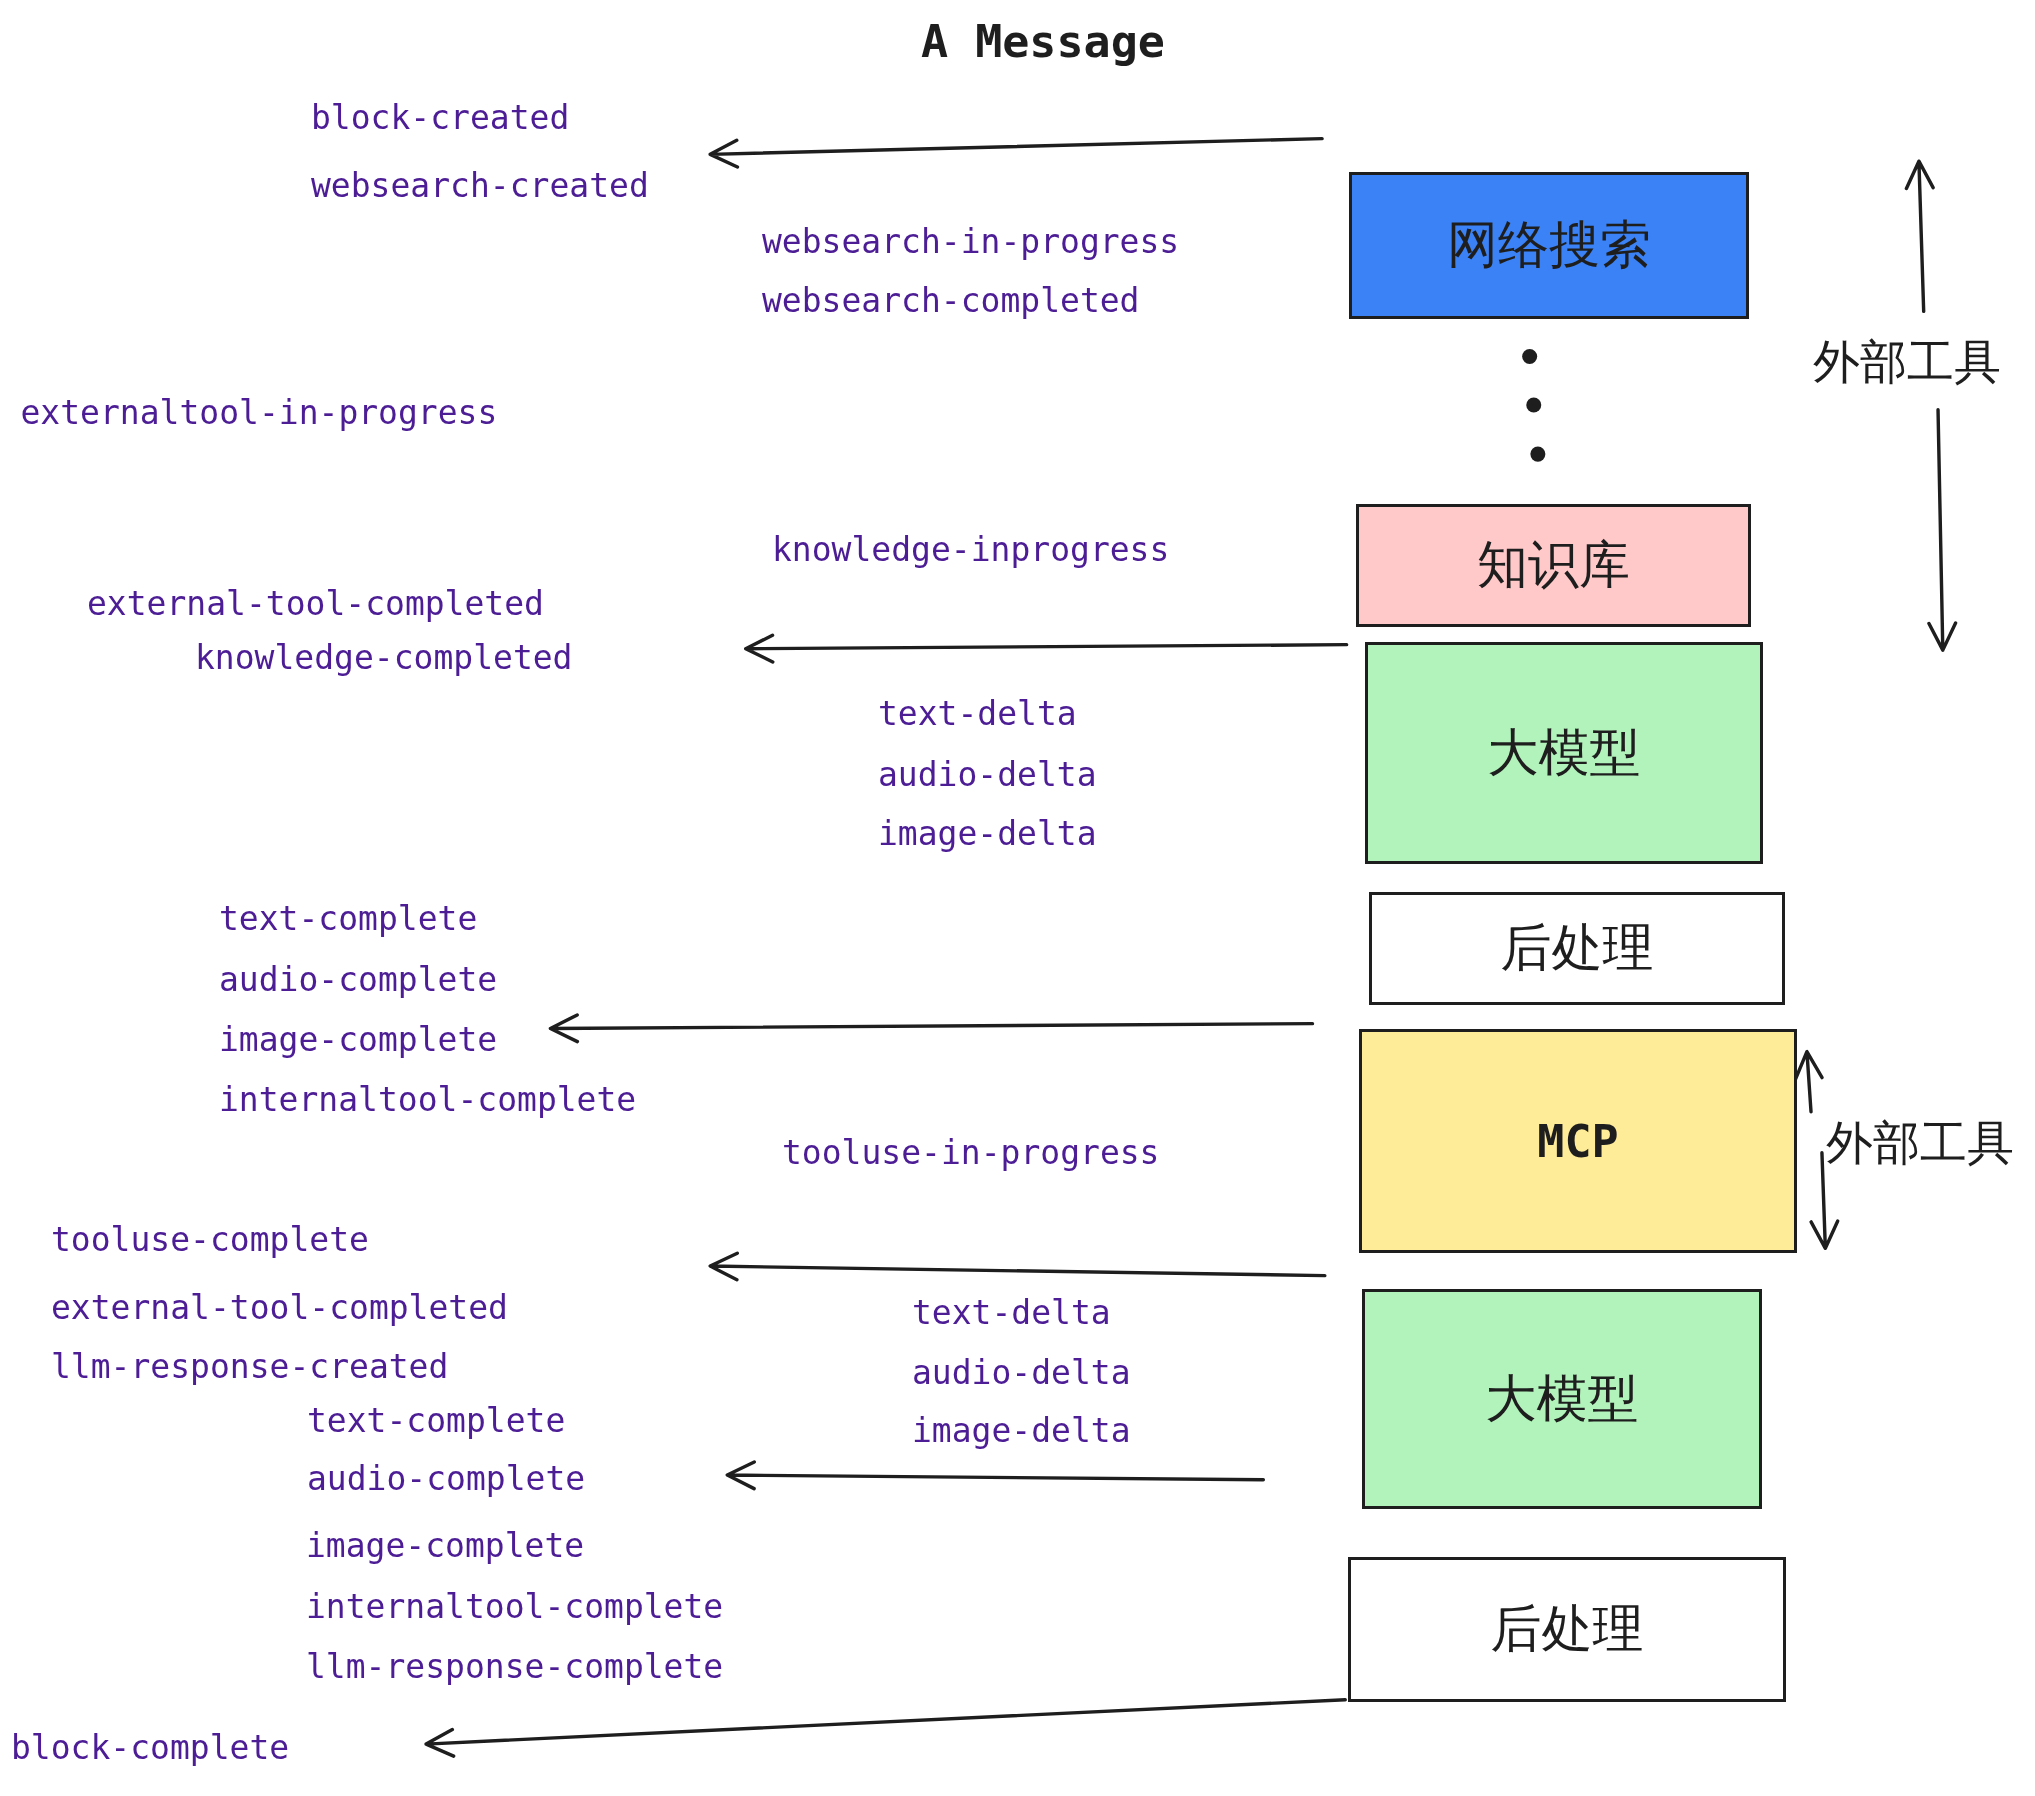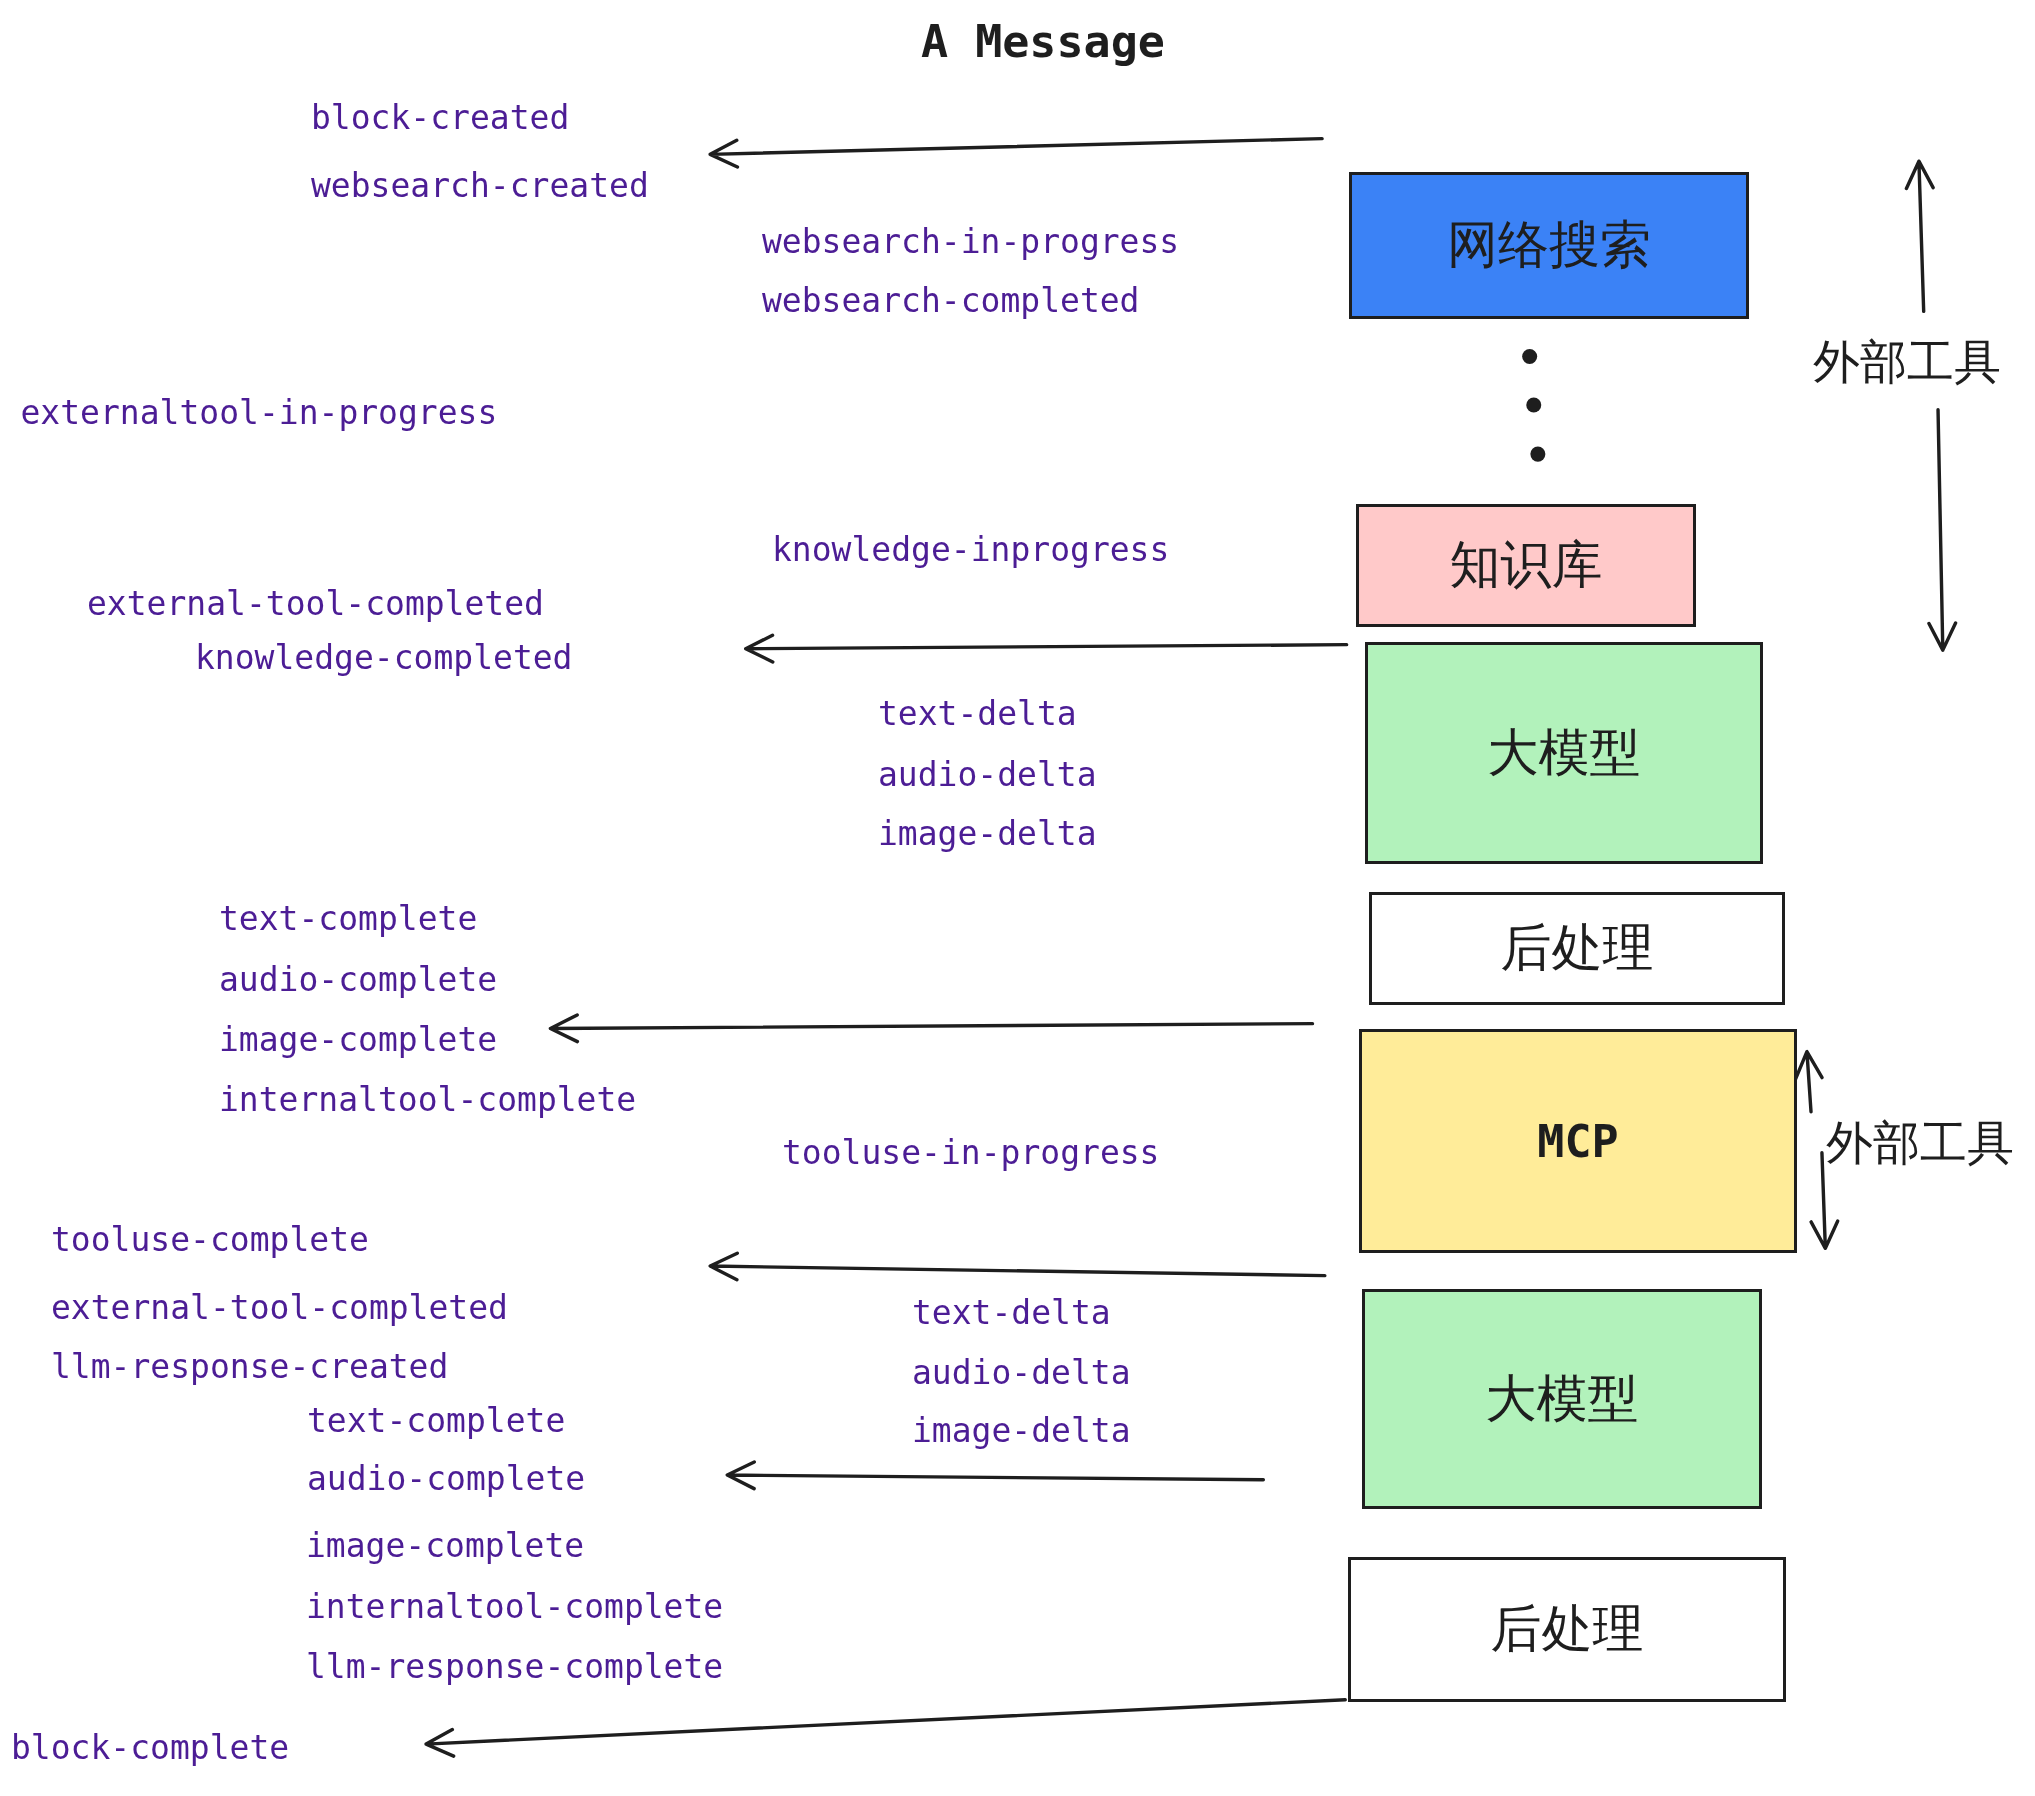--- a/index.html
+++ b/index.html
@@ -70,21 +70,21 @@
       </g>
       <circle cx="2240" cy="522" r="11" fill="#1e1e1e"></circle>
       <circle cx="2246" cy="593" r="11" fill="#1e1e1e"></circle>
       <circle cx="2252" cy="665" r="11" fill="#1e1e1e"></circle>
     </svg>
   <div id="title">A Message</div>
   <div id="boxes">
       <div class="box" style="left: 1349px; top: 172px; width: 400px; height: 147px; background: #3b82f6;">
         <span class="box-label">网络搜索</span>
       </div>
-      <div class="box" style="left: 1356px; top: 504px; width: 340px; height: 123px; background: rgb(255, 201, 201);">
+      <div class="box" style="left: 1356px; top: 504px; width: 395px; height: 123px; background: rgb(255, 201, 201);">
         <span class="box-label">知识库</span>
       </div>
       <div class="box" style="left: 1365px; top: 642px; width: 398px; height: 222px; background: rgb(178, 242, 187);">
         <span class="box-label">大模型</span>
       </div>
       <div class="box" style="left: 1369px; top: 892px; width: 416px; height: 113px; background: rgb(255, 255, 255);">
         <span class="box-label">后处理</span>
       </div>
       <div class="box" style="left: 1359px; top: 1029px; width: 438px; height: 224px; background: rgb(255, 236, 153);">
         <span class="box-label mono">MCP</span>

